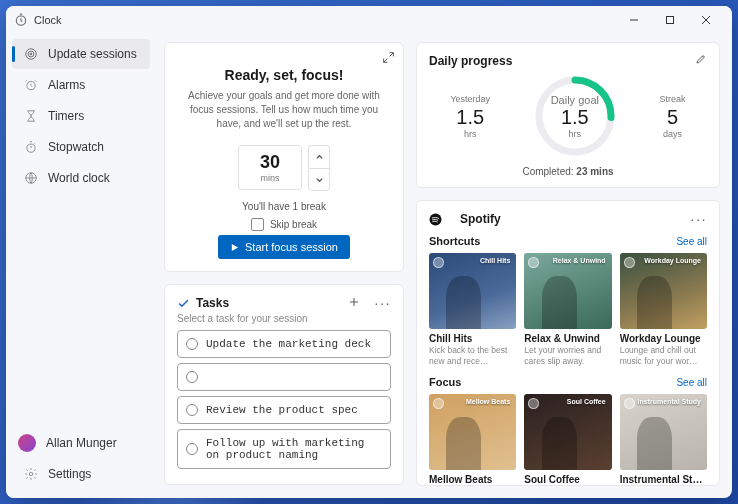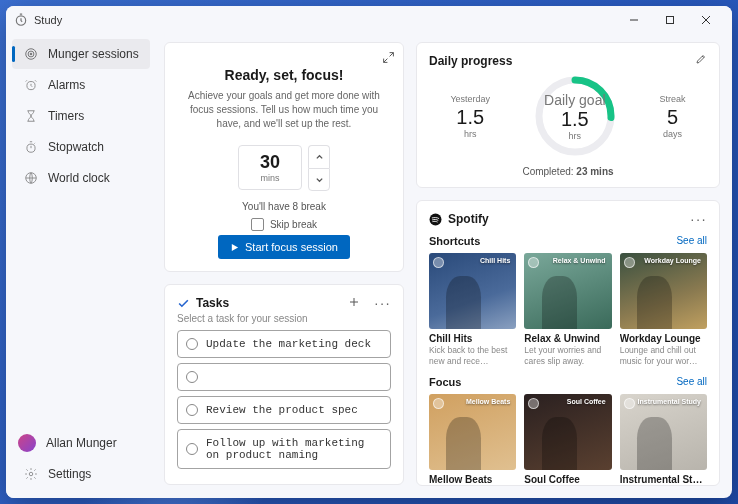--- a/index.html
+++ b/index.html
@@ -141,23 +141,23 @@
   .pstat .label { font-size: 9px; color: #777; margin-bottom: 2px; }
   .pstat .val { font-size: 20px; font-weight: 300; }
   .pstat .unit { font-size: 9px; color: #777; }
   .ring-wrap { position: relative; width: 84px; height: 84px; }
   .ring-wrap svg { position: absolute; top: 0; left: 0; }
   .ring-center { position: absolute; inset: 0; display: flex; flex-direction: column; align-items: center; justify-content: center; }
   .completed-line { text-align: center; font-size: 10px; color: #555; margin-top: 8px; }
   .completed-line b { font-weight: 600; }
   .spotify-header { display: flex; align-items: center; gap: 6px; margin-bottom: 8px; }
   .spotify-header .logo { width: 13px; height: 13px; }
-  .spotify-header .title { font-size: 12px; font-weight: 700; flex: 1; }
+  .spotify-header .title { font-size: 12px; font-weight: 700; flex: 1; margin-left: 12px; }
   .more-icon { color: #666; font-size: 14px; letter-spacing: 1px; }
-  .section-head { display: flex; justify-content: space-between; align-items: flex-start; margin-bottom: 6px; }
+  .section-head { display: flex; justify-content: space-between; align-items: flex-end; margin-bottom: 6px; }
   .section-head .name { font-size: 11px; font-weight: 600; }
   .section-head .seeall { font-size: 10px; color: #0067c0; }
   .tile-row { display: flex; gap: 8px; margin-bottom: 10px; }
   .tile { flex: 1; min-width: 0; }
   .tile .art {
     width: 100%; aspect-ratio: 1.15/1; border-radius: 3px; position: relative;
     overflow: hidden; margin-bottom: 4px;
   }
   .tile .art .badge { position: absolute; top: 4px; left: 4px; width: 11px; height: 11px; border-radius: 50%; background: rgba(255,255,255,0.35); border: 1px solid rgba(255,255,255,0.6); }
   .tile .art .txt { position: absolute; top: 4px; right: 6px; font-size: 7px; color: #fff; font-weight: 600; text-align: right; line-height: 1.1; text-shadow: 0 1px 2px rgba(0,0,0,0.5); }
@@ -176,21 +176,21 @@
 
 <div class="wallpaper-swirl"></div>
 
 <div class="window">
 
   <div class="titlebar">
     <svg class="app-icon" viewBox="0 0 24 24" fill="none" stroke="#555" stroke-width="2">
         <circle cx="12" cy="13" r="8"></circle>
         <path d="M12 9v4l2 2M10 2h4"></path>
       </svg>
-    <span class="title">Study</span>
+    <span class="title">Clock</span>
     <div class="spacer"></div>
     <div class="winbtn">
         <svg viewBox="0 0 10 10">
           <path d="M1 5h8" stroke="#333" stroke-width="1"></path>
         </svg>
       </div>
     <div class="winbtn">
         <svg viewBox="0 0 10 10">
           <rect x="1.5" y="1.5" width="7" height="7" stroke="#333" fill="none" stroke-width="1"></rect>
         </svg>
@@ -204,21 +204,21 @@
 
   <div class="body">
     <div class="sidebar">
       <div class="navlist">
         <div class="navitem selected">
           <svg class="icon" viewBox="0 0 24 24" fill="none" stroke="#444" stroke-width="1.6">
               <circle cx="12" cy="12" r="9"></circle>
               <circle cx="12" cy="12" r="5"></circle>
               <circle cx="12" cy="12" r="1.5" fill="#444"></circle>
             </svg>
-          <span>Munger sessions</span>
+          <span>Update sessions</span>
         </div>
         <div class="navitem">
           <svg class="icon" viewBox="0 0 24 24" fill="none" stroke="#666" stroke-width="1.6">
               <circle cx="12" cy="13" r="7"></circle>
               <path d="M12 10v3l2 2M5 4l-2 2M19 4l2 2"></path>
             </svg>
           <span>Alarms</span>
         </div>
         <div class="navitem">
           <svg class="icon" viewBox="0 0 24 24" fill="none" stroke="#666" stroke-width="1.6">
@@ -278,21 +278,21 @@
                     <path d="M2 6l3-3 3 3" stroke="#555" fill="none" stroke-width="1.4"></path>
                   </svg>
                 </div>
               <div class="step">
                   <svg width="9" height="9" viewBox="0 0 10 10">
                     <path d="M2 4l3 3 3-3" stroke="#555" fill="none" stroke-width="1.4"></path>
                   </svg>
                 </div>
             </div>
           </div>
-          <div class="break-text">You'll have 8 break</div>
+          <div class="break-text">You'll have 1 break</div>
           <div class="checkbox-row">
             <div class="checkbox"></div>
             <span>Skip break</span>
           </div>
           <button class="start-btn">
             <svg viewBox="0 0 10 10">
                 <path d="M2 1l7 4-7 4z"></path>
               </svg>
             <span>Start focus session</span>
           </button>
@@ -344,21 +344,21 @@
               <div class="label">Yesterday</div>
               <div class="val">1.5</div>
               <div class="unit">hrs</div>
             </div>
             <div class="ring-wrap">
               <svg width="84" height="84" viewBox="0 0 84 84">
                 <circle cx="42" cy="42" r="36" fill="none" stroke="#ececf0" stroke-width="7"></circle>
                 <circle cx="42" cy="42" r="36" fill="none" stroke="#17c386" stroke-width="7" stroke-linecap="round" stroke-dasharray="226" stroke-dashoffset="168" transform="rotate(-90 42 42)"></circle>
               </svg>
               <div class="ring-center">
-                <div class="label" style="font-size:14px;color:#777">Daily goal</div>
+                <div class="label" style="font-size:11px;color:#777">Daily goal</div>
                 <div class="val" style="font-size:20px;font-weight:300">1.5</div>
                 <div class="unit" style="font-size:9px;color:#777">hrs</div>
               </div>
             </div>
             <div class="pstat">
               <div class="label">Streak</div>
               <div class="val">5</div>
               <div class="unit">days</div>
             </div>
           </div>

